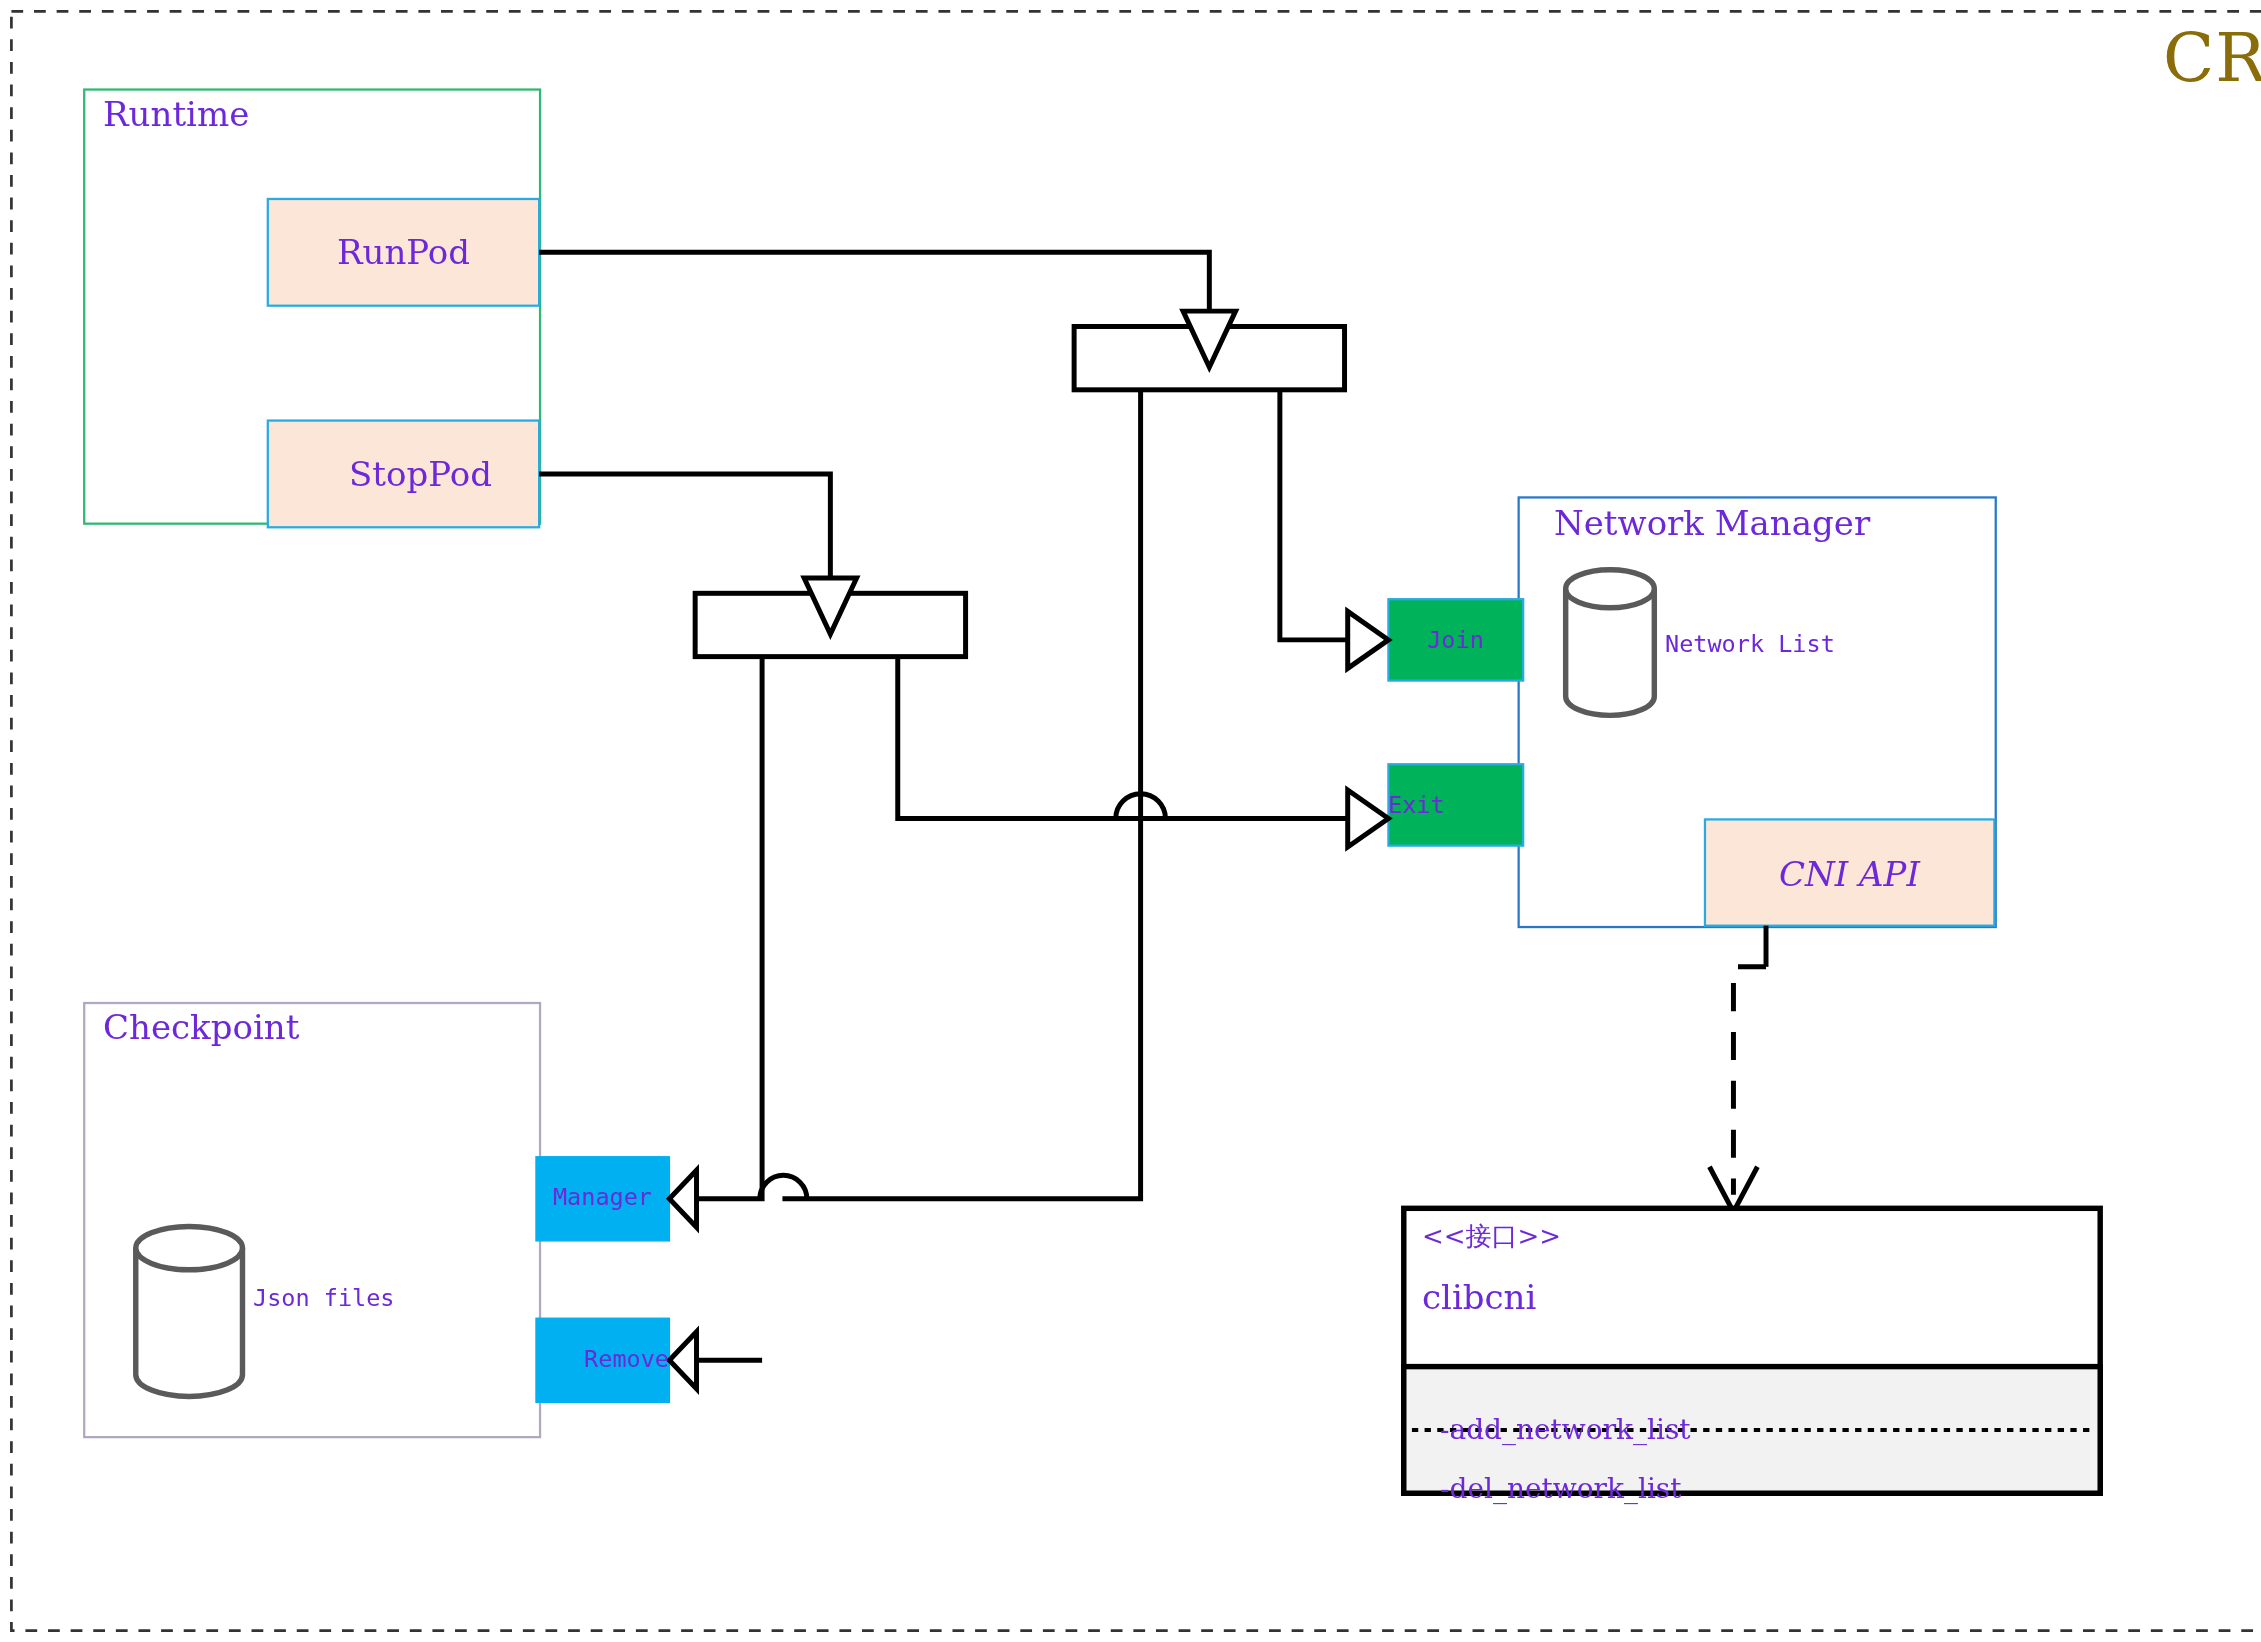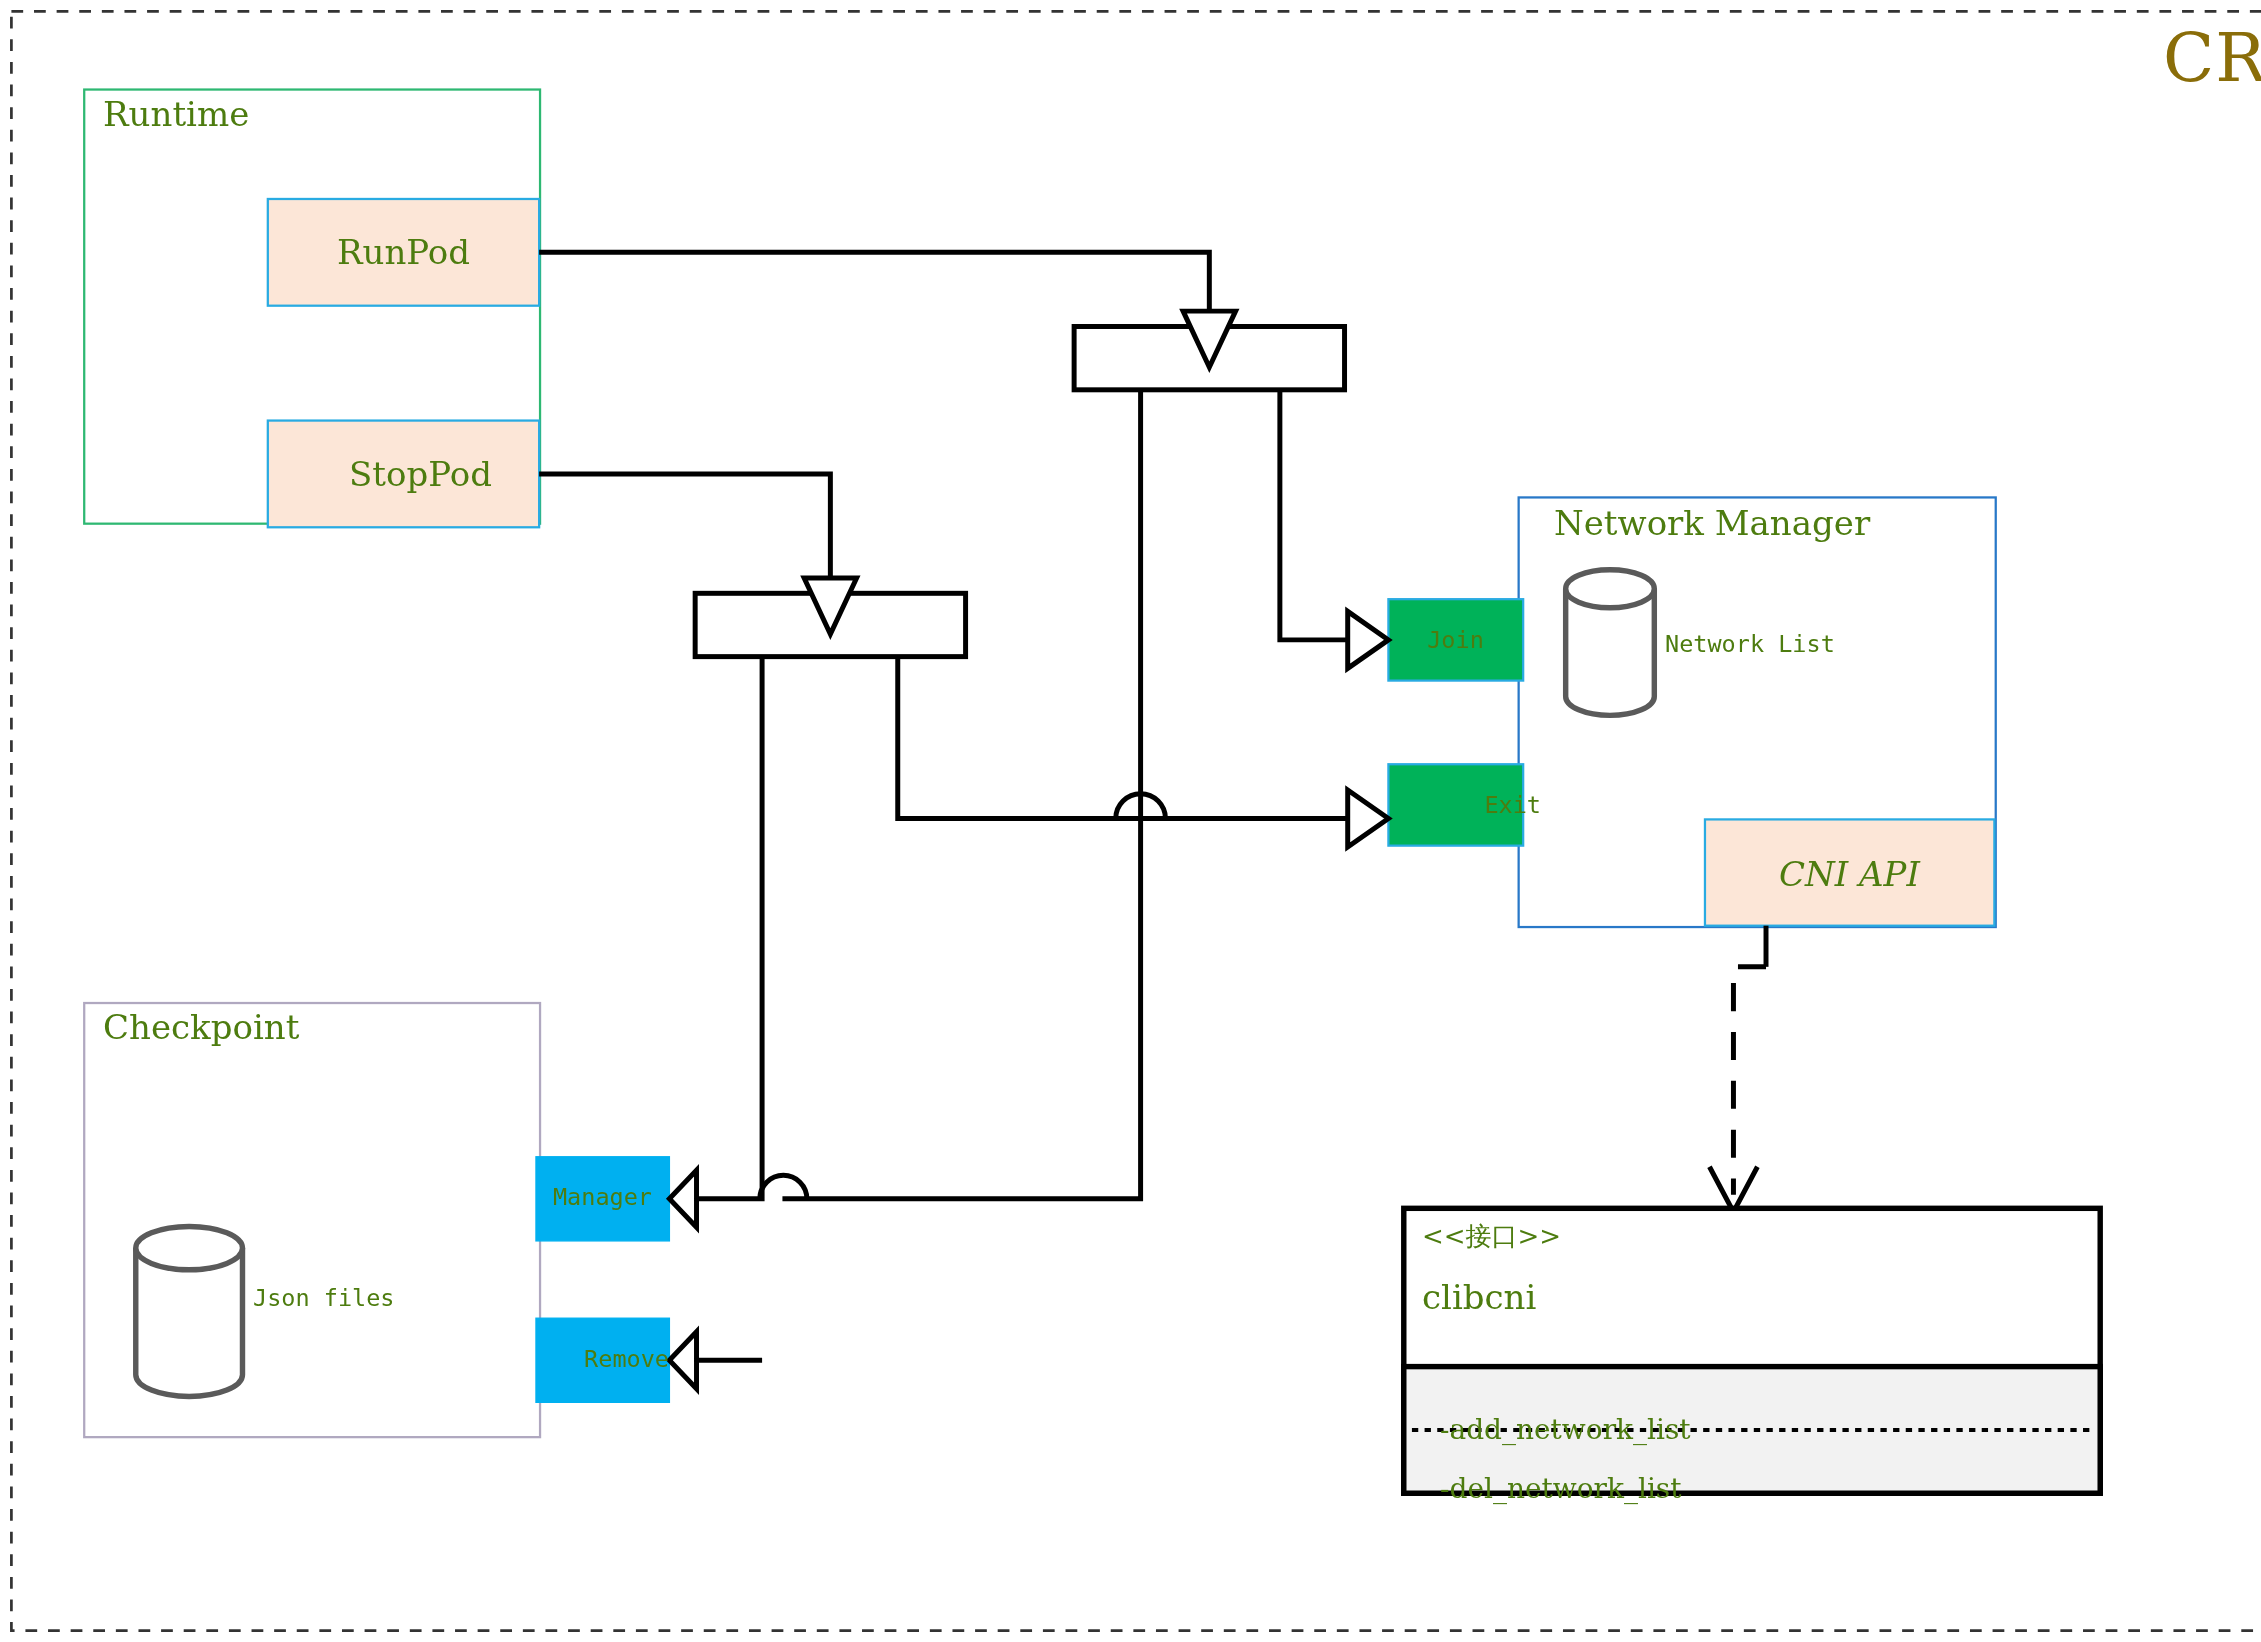--- a/index.html
+++ b/index.html
@@ -18,21 +18,21 @@
   svg.layer {
     position: absolute;
     left: 0;
     top: 0;
     width: 2335px;
     height: 1642px;
   }
   .txt {
     position: absolute;
     white-space: pre;
-    color: #4d7c0f;
+    color: #6d28d9;
     line-height: 1;
   }
   .serif { font-family: "DejaVu Serif", serif; }
   .mono  { font-family: "DejaVu Sans Mono", monospace; }
   .title-cri {
     font-family: "DejaVu Serif", serif;
     font-size: 67px;
     color: #8a6d09;
     letter-spacing: 0.9px;
   }
@@ -143,21 +143,21 @@
   <div class="txt serif node-label" style="left:268px; top:235px; width:271px; text-align:center;">RunPod</div>
 
   <div class="txt serif node-label" style="left:268px; top:457px; width:305px; text-align:center;">StopPod</div>
 
   <div class="txt serif pkg-title" style="left:1538px; top:506px;margin-left:16px;">Network Manager</div>
 
   <div class="txt mono small-mono" style="left:1665px; top:633px;">Network List</div>
 
   <div class="txt mono small-mono" style="left:1388px; top:629px; width:135px; text-align:center;">Join</div>
 
-  <div class="txt mono small-mono" style="left:1388px; top:794px; width:153px; text-align:right;">Exit</div>
+  <div class="txt mono small-mono" style="left:1388px; top:794px; width:153px; text-align:left;">Exit</div>
 
   <div class="txt serif node-label" style="left:1705px; top:857px; width:289px; text-align:center;font-style:italic;">CNI API</div>
 
   <div class="txt serif pkg-title" style="left:103px; top:1010px;">Checkpoint</div>
 
   <div class="txt mono small-mono" style="left:253px; top:1287px;">Json files</div>
 
   <div class="txt mono small-mono" style="left:536px; top:1186px; width:133px; text-align:center;">Manager</div>
 
   <div class="txt mono small-mono" style="left:536px; top:1348px; width:133px; text-align:right;">Remove</div>

